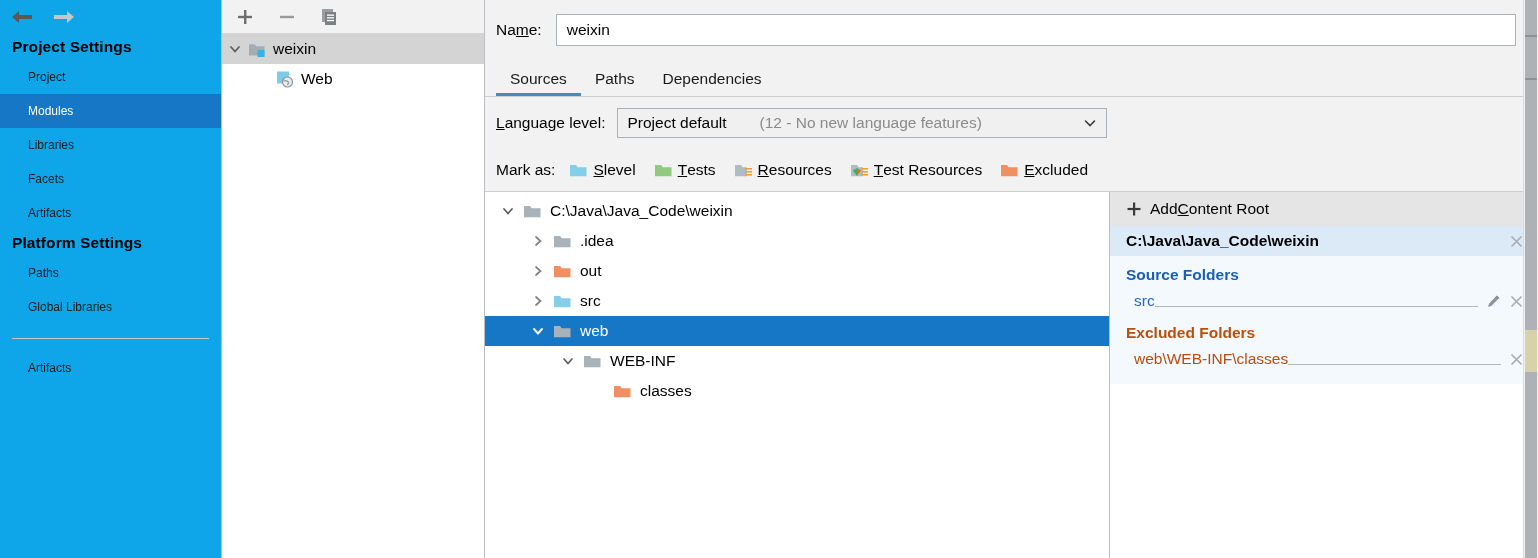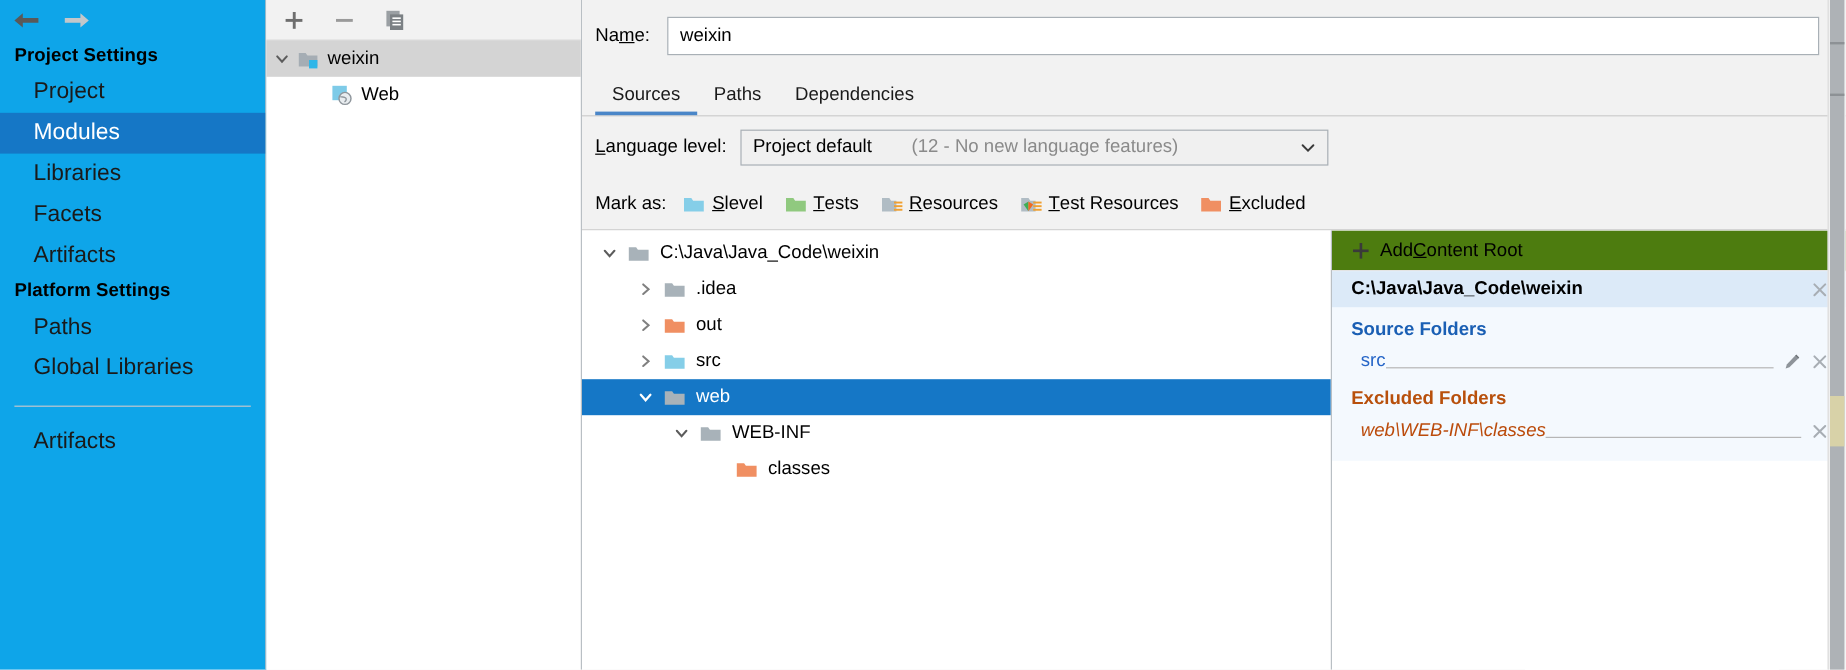--- a/index.html
+++ b/index.html
@@ -47,21 +47,21 @@
     font-weight: bold;
     font-size: 15.5px;
     padding: 4px 0 4px 12px;
     color: #000;
     letter-spacing: 0.1px;
   }
   .sidebar-item {
     height: 34px;
     line-height: 34px;
     padding-left: 28px;
-    font-size: 19px;
+    font-size: 12px;
     color: #1a1a1a;
     white-space: nowrap;
     cursor: default;
   }
   .sidebar-item.selected {
     background: #1577c6;
     color: #ffffff;
   }
   .sidebar-divider {
     height: 1px;
@@ -250,21 +250,21 @@
   
   .details-pane {
     flex: 1 1 auto;
     background: #ffffff;
     min-width: 0;
     position: relative;
     overflow: hidden;
   }
   .add-root-header {
     height: 34px;
-    background: #4d7c0f;
+    background: #e5e5e5;
     display: flex;
     align-items: center;
     padding-left: 16px;
     font-size: 15.5px;
     box-sizing: border-box;
     border-bottom: 1px solid #e3e3e3;
   }
   .add-root-header .plus { margin-right: 8px; display: flex; align-items: center; }
   .root-block { background: #f4f9fe; padding-bottom: 12px; }
   .root-path-row {
@@ -287,21 +287,21 @@
   .section-title.exc { color: #b8500c; }
   .folder-row {
     display: flex;
     align-items: center;
     padding: 0 14px 0 24px;
     height: 26px;
     font-size: 15.5px;
     box-sizing: border-box;
   }
   .folder-row.src { color: #2565c7; }
-  .folder-row.exc { color: #bb4b0b; font-style: italic; }
+  .folder-row.exc { color: #bb4b0b; }
   .folder-name { position: relative; white-space: nowrap; }
   .dotline {
     flex: 1 1 auto;
     border-bottom: 1px solid #b6b6b6;
     margin: 0 0 3px 0;
     height: 14px;
     min-width: 10px;
   }
   .row-action { margin-left: 8px; display: flex; align-items: center; cursor: default; }
 

